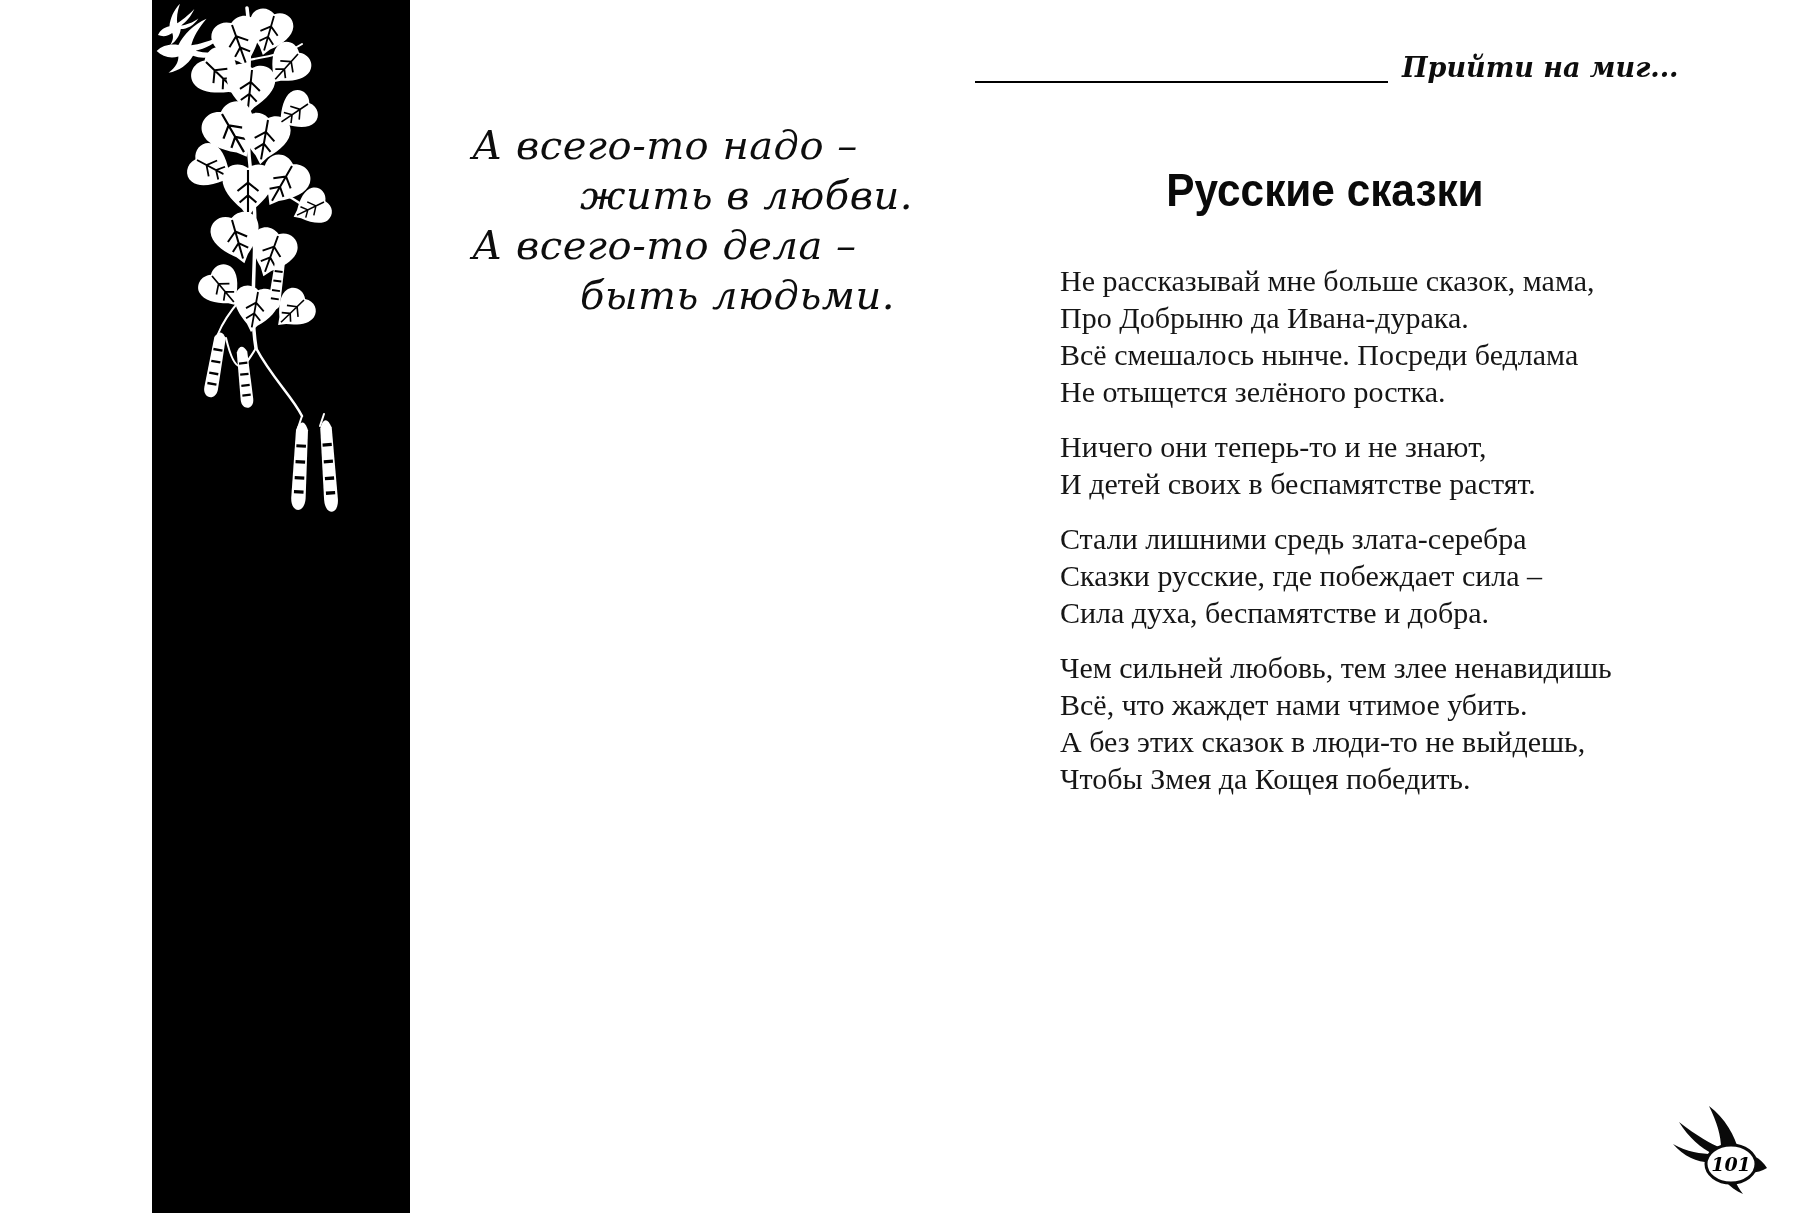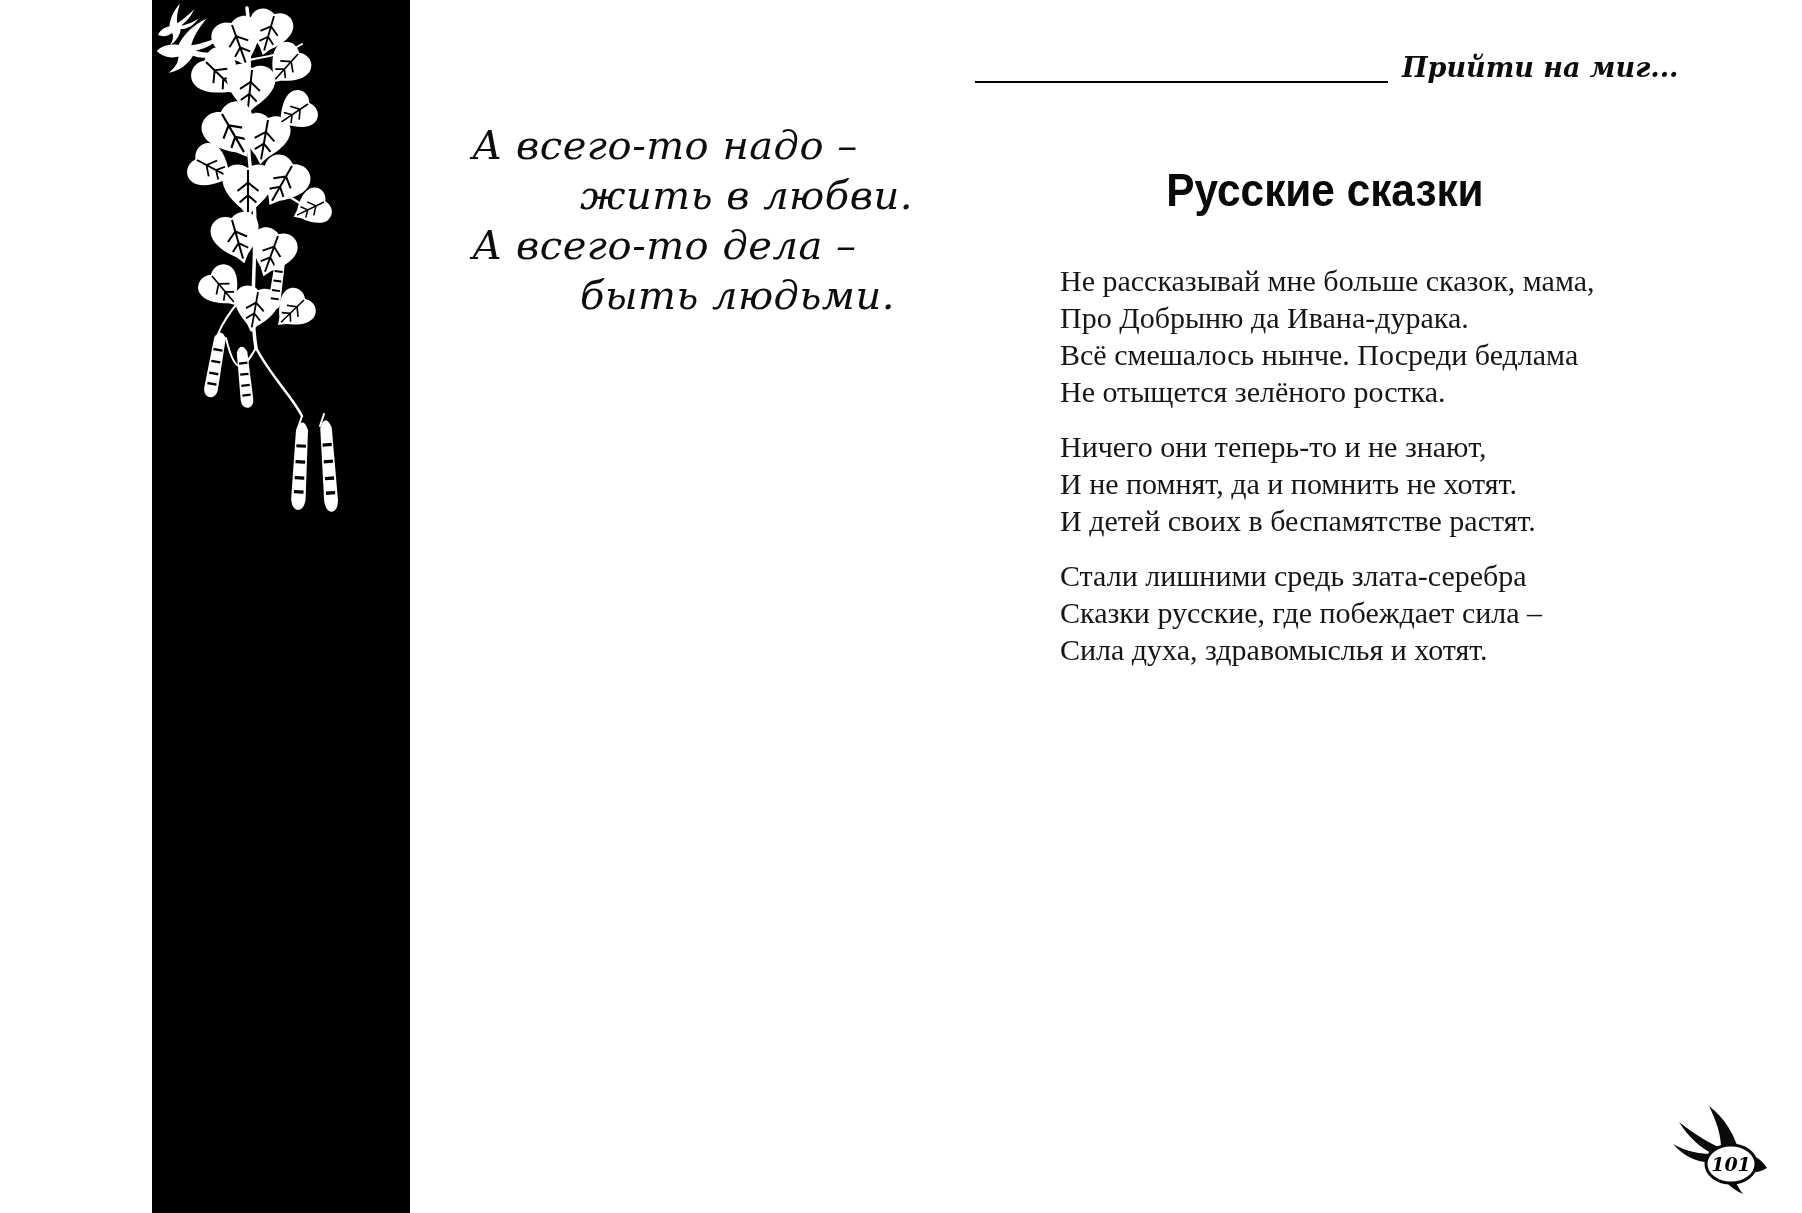--- a/index.html
+++ b/index.html
@@ -124,27 +124,32 @@
 
   <div class="poem">
       <div class="stanza">
         <div class="poem-line">Не рассказывай мне больше сказок, мама,</div>
         <div class="poem-line">Про Добрыню да Ивана-дурака.</div>
         <div class="poem-line">Всё смешалось нынче. Посреди бедлама</div>
         <div class="poem-line">Не отыщется зелёного ростка.</div>
       </div>
       <div class="stanza">
         <div class="poem-line">Ничего они теперь-то и не знают,</div>
-        <div class="poem-line">И не помнят, да и помнить не хотят.</div>
         <div class="poem-line">И детей своих в беспамятстве растят.</div>
       </div>
       <div class="stanza">
         <div class="poem-line">Стали лишними средь злата-серебра</div>
         <div class="poem-line">Сказки русские, где побеждает сила –</div>
-        <div class="poem-line">Сила духа, здравомыслья и хотят.</div>
+        <div class="poem-line">Сила духа, беспамятстве и добра.</div>
+      </div>
+      <div class="stanza">
+        <div class="poem-line">Чем сильней любовь, тем злее ненавидишь</div>
+        <div class="poem-line">Всё, что жаждет нами чтимое убить.</div>
+        <div class="poem-line">А без этих сказок в люди-то не выйдешь,</div>
+        <div class="poem-line">Чтобы Змея да Кощея победить.</div>
       </div>
     </div>
 
   <svg class="page-badge" viewBox="0 0 120 100">
     <g>
       <path fill="#0a0a0a" transform="scale(-1,1) translate(-120,0)" d="M10,70 C16,60 26,55 38,54 C42,38 52,20 68,8 C60,24 56,38 56,50 C66,46 80,38 98,24 C88,40 76,50 64,56 C76,56 90,54 104,46 C92,60 76,66 62,64 C58,78 48,90 34,96 C42,86 44,78 42,70 C32,76 20,76 10,70 Z"></path>
     </g>
     <ellipse cx="74" cy="66" rx="25" ry="19" fill="#fff" stroke="#0a0a0a" stroke-width="3"></ellipse>
     <text x="74" y="73" text-anchor="middle" class="badge-number">101</text>
   </svg>

